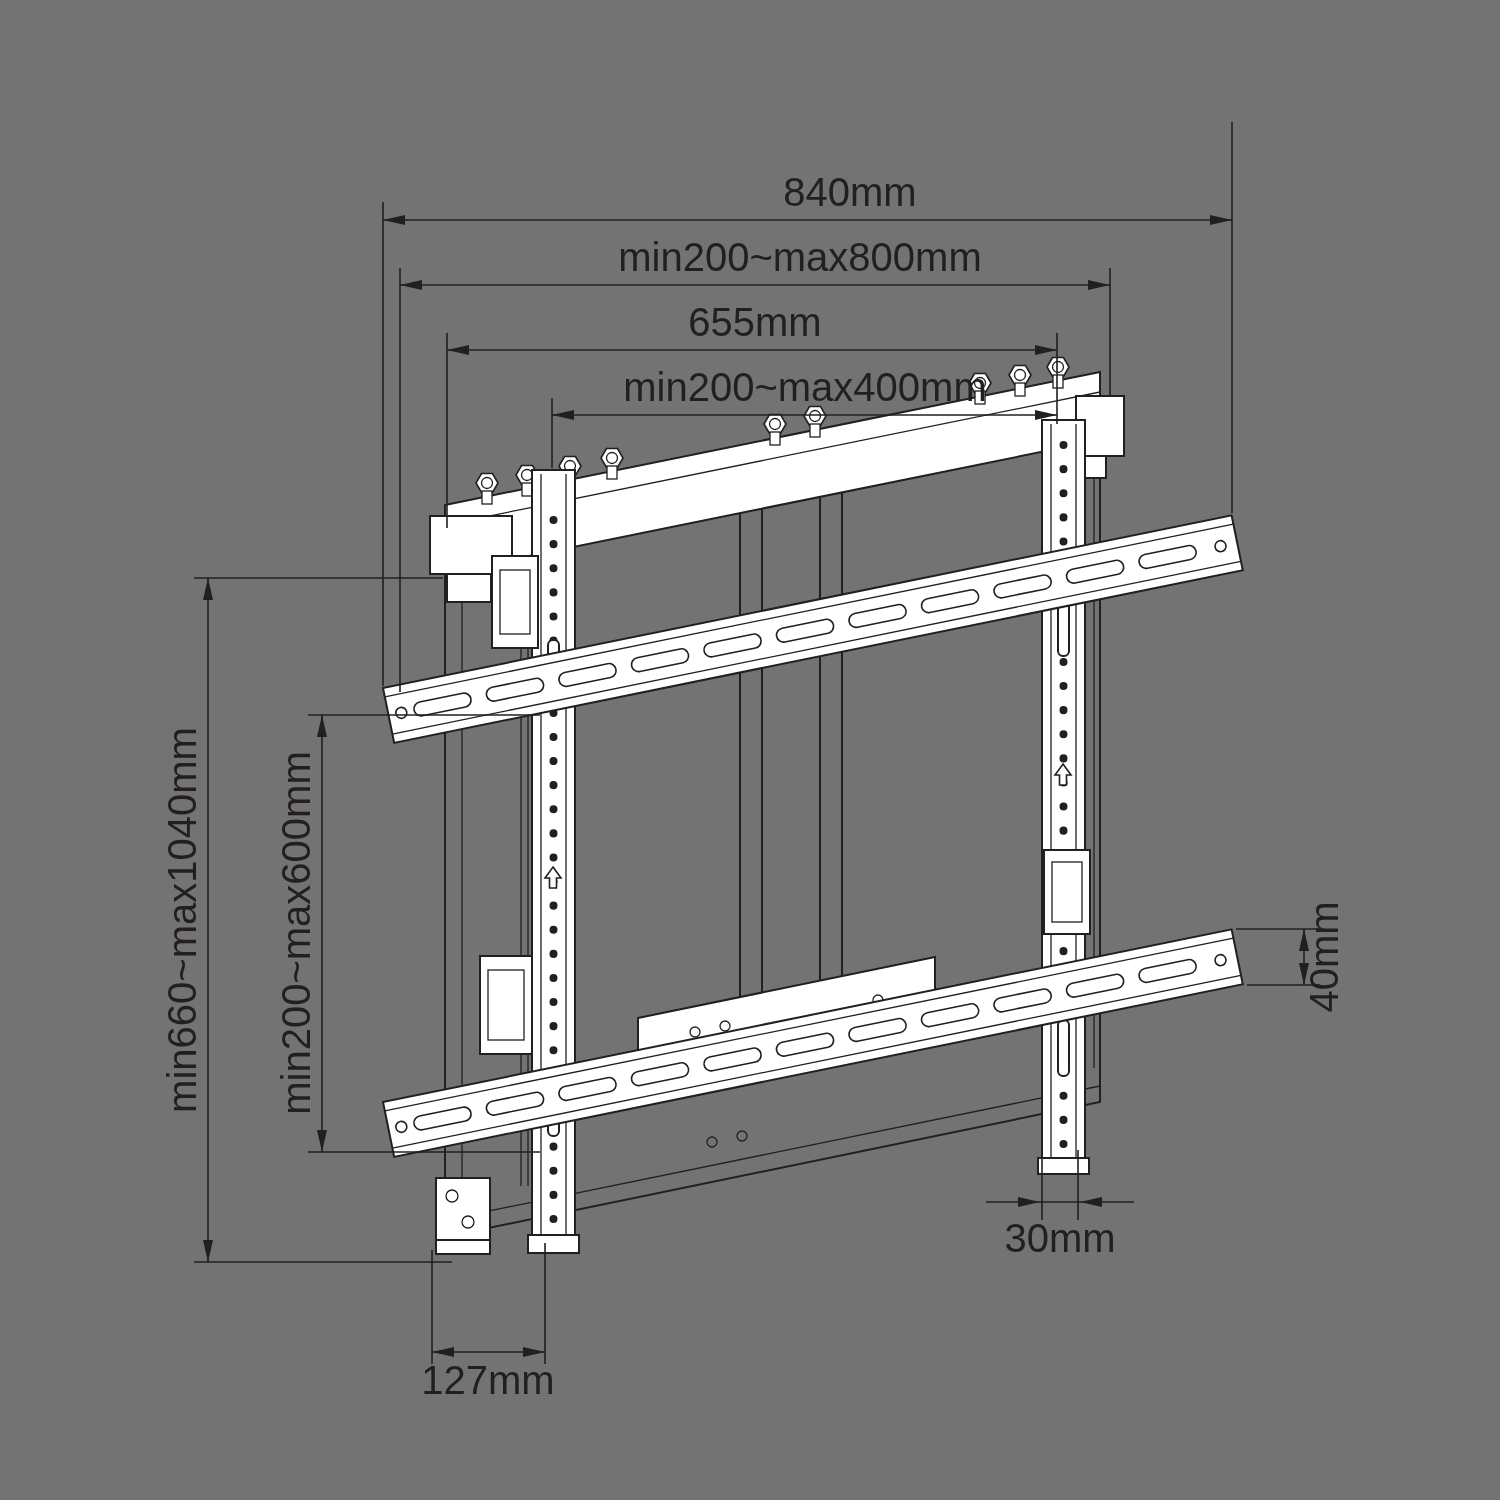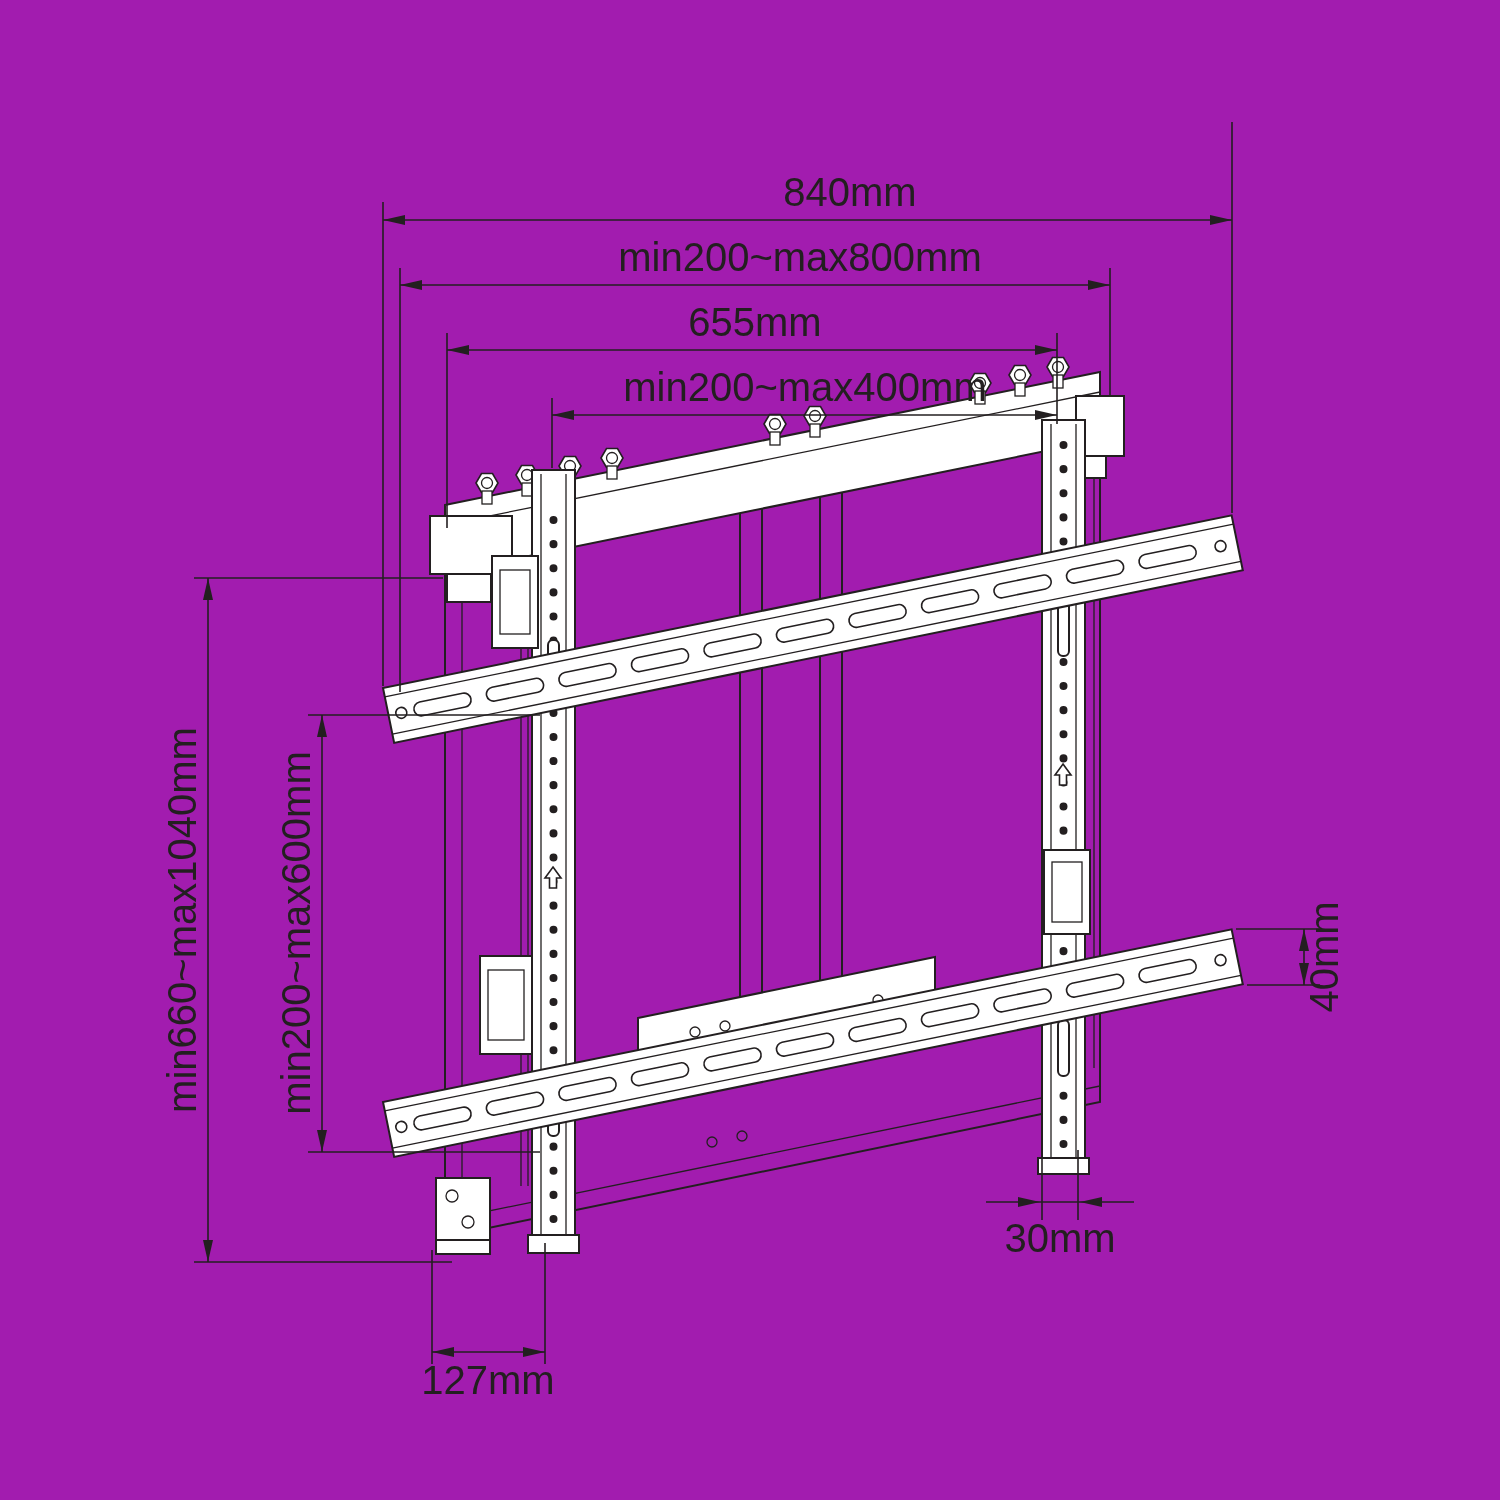--- a/index.html
+++ b/index.html
@@ -1,16 +1,16 @@
 <!DOCTYPE html>
 <html><head>
 <meta charset="utf-8">
 <style>
   html,body{margin:0;padding:0;background:#ffffff;}
-  .stage{width:1500px;height:1500px;background:#a21caf;position:relative;}
+  .stage{width:1500px;height:1500px;background:#737373;position:relative;}
   .ln{fill:none;stroke:#231f20;stroke-width:2;}
   .thin{fill:none;stroke:#231f20;stroke-width:1.3;}
   .wfill{fill:#ffffff;stroke:#231f20;stroke-width:2;}
   .dimln{fill:none;stroke:#231f20;stroke-width:1.6;}
   .dots{fill:none;stroke:#231f20;stroke-width:8;stroke-linecap:round;stroke-dasharray:0.1 24;}
   text.dim{font-family:"Liberation Sans",sans-serif;font-size:40px;fill:#231f20;text-anchor:middle;}
 </style>
 </head>
 <body>
 

